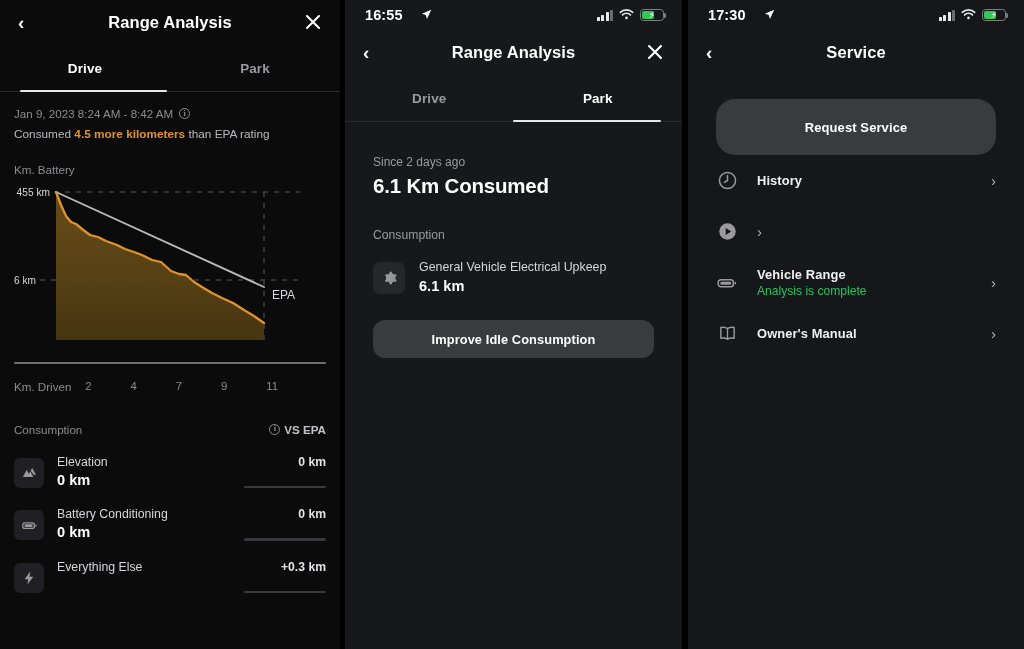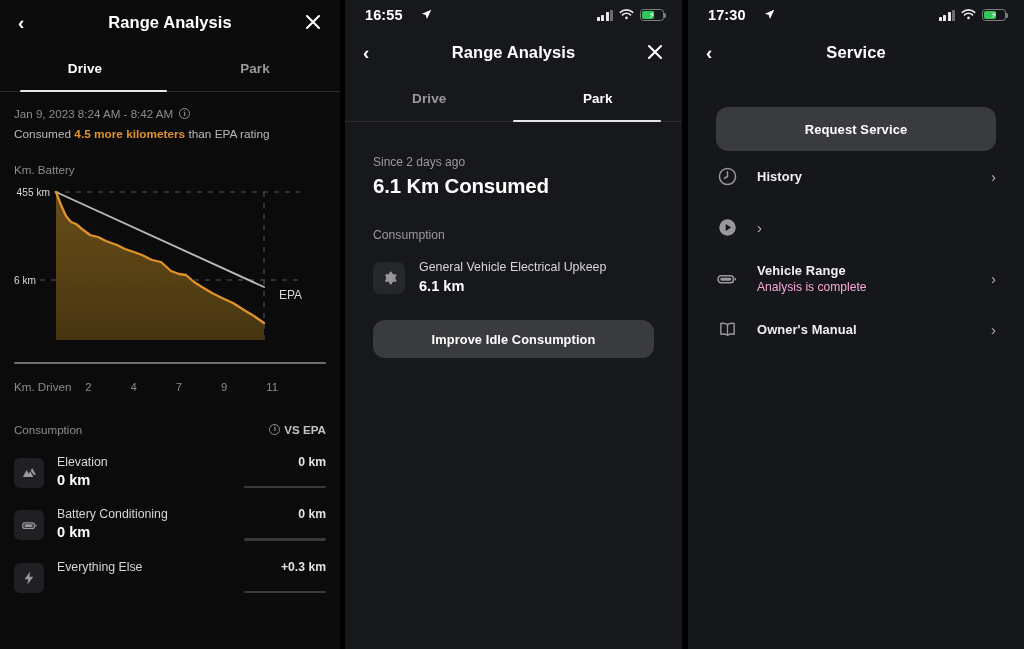--- a/index.html
+++ b/index.html
@@ -76,23 +76,23 @@
   .headline{ color:#fff; font-size:21.5px; font-weight:700; margin-top:5px;
              letter-spacing:-.2px; }
   .subline{ color:#b9b9bd; font-size:11.8px; margin-top:7px; font-weight:500; }
   .subline b{ color:#e0922c; font-weight:700; }
   .chart-label{ color:#8c8c90; font-size:11.6px; font-weight:500; margin-top:22px; }
 
   
   .chart-wrap{ position:relative; margin-top:6px; height:180px; }
   .chart-wrap svg{ display:block; }
   .epa-tag{ position:absolute; color:#d8d8dc; font-size:12px; font-weight:500;
-            right:24px; top:106px; }
+            right:31px; top:106px; }
   .axis-line{ height:1.6px; background:#6e6e72; margin:0 0 0 0; border-radius:1px; }
-  .xaxis{ display:flex; align-items:flex-end; margin-top:16px; }
+  .xaxis{ display:flex; align-items:flex-start; margin-top:16px; }
   .xaxis-title{ color:#8c8c90; font-size:11.6px; font-weight:500; }
   .xticks{ flex:1; display:flex; justify-content:space-between;
            padding-left:14px; padding-right:48px; }
   .xticks span{ color:#8c8c90; font-size:11.3px; font-weight:500; }
 
   
   .cons-head{ display:flex; align-items:center; justify-content:space-between;
               margin-top:30px; }
   .cons-head .ttl{ color:#8c8c90; font-size:11.6px; font-weight:500; }
   .vsepa{ display:flex; align-items:center; gap:4px; color:#c3c3c7;
@@ -122,31 +122,31 @@
             margin-top:2px; }
   .p2-item-name{ color:#d6d6da; font-size:12.4px; font-weight:500; }
   .p2-item-val{ color:#fff; font-size:14.6px; font-weight:700; margin-top:4px; }
   .btn-wide{ margin-top:26px; height:38px; border-radius:12px; background:#3a3b3f;
              display:flex; align-items:center; justify-content:center;
              color:#fff; font-size:12.8px; font-weight:700; cursor:pointer;
              letter-spacing:.1px; }
 
   
   .p3-body{ padding:0 28px; }
-  .req-btn{ margin-top:33px; height:44px; border-radius:12px; background:#3a3b3f;
+  .req-btn{ margin-top:25px; height:56px; border-radius:19px; background:#3a3b3f;
             display:flex; align-items:center; justify-content:center;
             color:#fff; font-size:13px; font-weight:700; cursor:pointer;
             letter-spacing:.1px; }
   .srow{ display:flex; align-items:center; gap:19px; height:51px; cursor:pointer; }
   .srow:first-of-type{ margin-top:17px; }
   .srow-ic{ width:22px; height:22px; flex:0 0 auto; display:flex;
             align-items:center; justify-content:center; }
   .srow-mid{ flex:1; min-width:0; }
   .srow-title{ color:#f0f0f2; font-size:12.9px; font-weight:700; letter-spacing:.1px; }
-  .srow-sub{ color:#f9a8d4; font-size:12.1px; font-weight:500; margin-top:2px; }
+  .srow-sub{ color:#22c55e; font-size:12.1px; font-weight:500; margin-top:2px; }
   .chev{ color:#b4b4b8; font-size:15px; font-weight:500; line-height:1; }
 </style>
 </head>
 <body>
 
 <div class="screen">
 
   <div class="panel panel-1">
 
     <div class="navbar">

